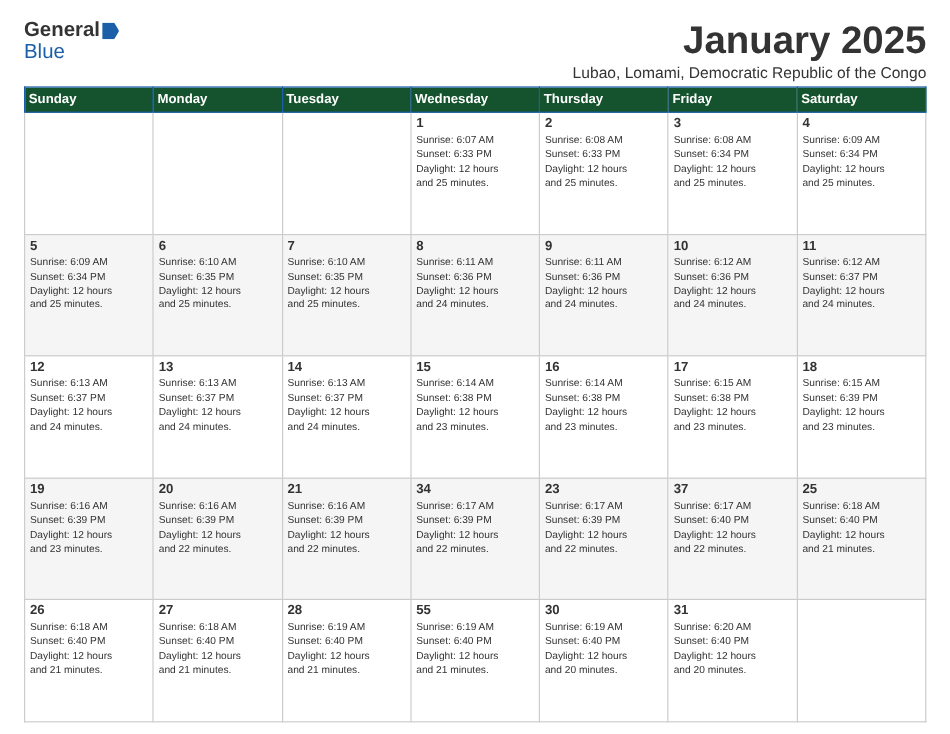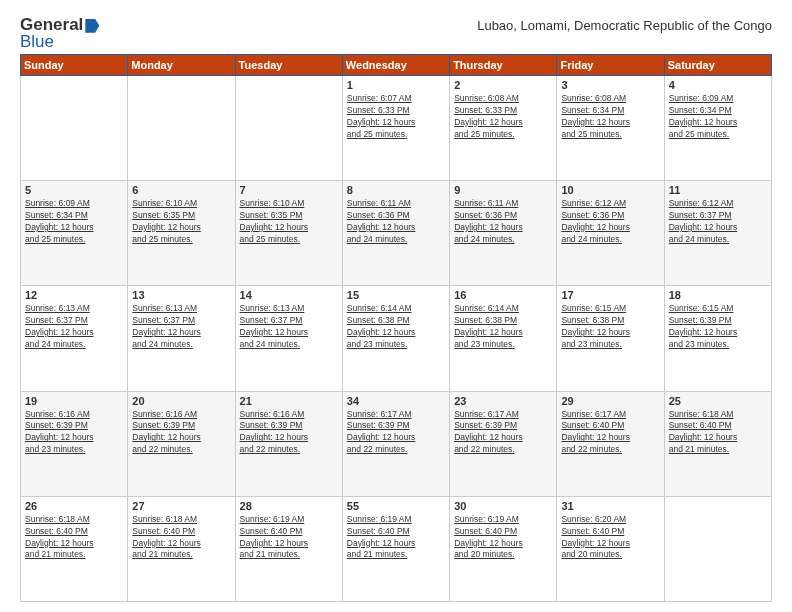--- a/index.html
+++ b/index.html
@@ -62,21 +62,21 @@
       margin-top: 2px;
     }
     .calendar {
       flex: 1;
       border: 1px solid #ccc;
       border-collapse: collapse;
       width: 100%;
       table-layout: fixed;
     }
     .calendar th {
-      background: #c2410c;
+      background: #14532d;
       color: #fff;
       font-size: 11px;
       padding: 4px 3px;
       text-align: left;
       border: 1px solid #1a5fa8;
       font-weight: bold;
     }
     .calendar td {
       border: 1px solid #ccc;
       vertical-align: top;
@@ -91,40 +91,40 @@
     }
     .day-num {
       font-weight: bold;
       font-size: 11px;
       display: block;
       margin-bottom: 2px;
     }
     .day-info {
       line-height: 1.4;
       font-size: 8.5px;
-      text-decoration: underline;
     }
     .empty-cell {
       background: #fff !important;
     }
   </style>
 </head>
 <body>
 
 <div class="page">
   <div class="header">
     <div class="logo">
       <div>
         <span class="logo-general">General</span><span class="logo-icon"></span>
       </div>
       <div>
         <span class="logo-blue">Blue</span>
       </div>
     </div>
     <div class="title-block">
+      <div class="main-title">January 2025</div>
       <div class="subtitle">Lubao, Lomami, Democratic Republic of the Congo</div>
     </div>
   </div>
 
   <table class="calendar">
     <thead>
       <tr>
       <th>Sunday</th>
           <th>Monday</th>
           <th>Tuesday</th>
@@ -231,21 +231,21 @@
           </td>
           <td>
             <span class="day-num">34</span>
             <div class="day-info">Sunrise: 6:17 AM<br>Sunset: 6:39 PM<br>Daylight: 12 hours<br>and 22 minutes.</div>
           </td>
           <td>
             <span class="day-num">23</span>
             <div class="day-info">Sunrise: 6:17 AM<br>Sunset: 6:39 PM<br>Daylight: 12 hours<br>and 22 minutes.</div>
           </td>
           <td>
-            <span class="day-num">29</span>
+            <span class="day-num">37</span>
             <div class="day-info">Sunrise: 6:17 AM<br>Sunset: 6:40 PM<br>Daylight: 12 hours<br>and 22 minutes.</div>
           </td>
           <td>
             <span class="day-num">25</span>
             <div class="day-info">Sunrise: 6:18 AM<br>Sunset: 6:40 PM<br>Daylight: 12 hours<br>and 21 minutes.</div>
           </td>
         </tr>
         <tr>
           <td>
             <span class="day-num">26</span>

